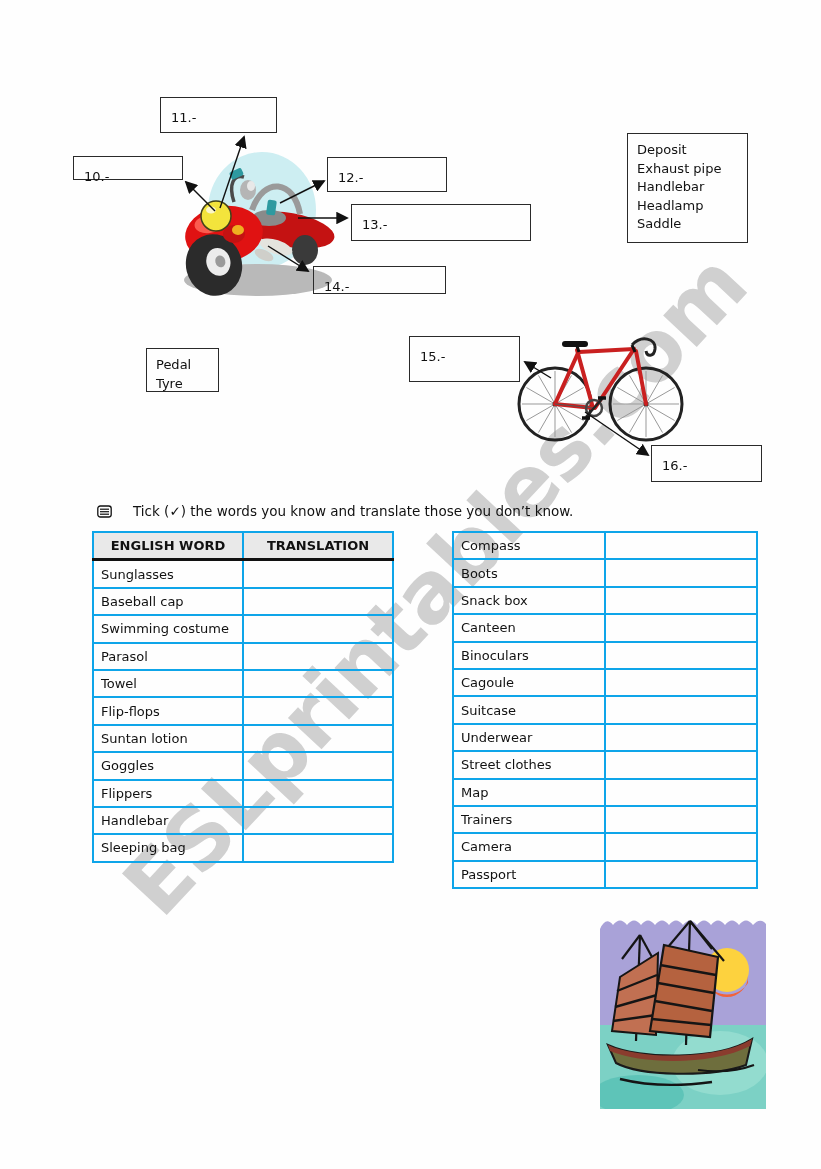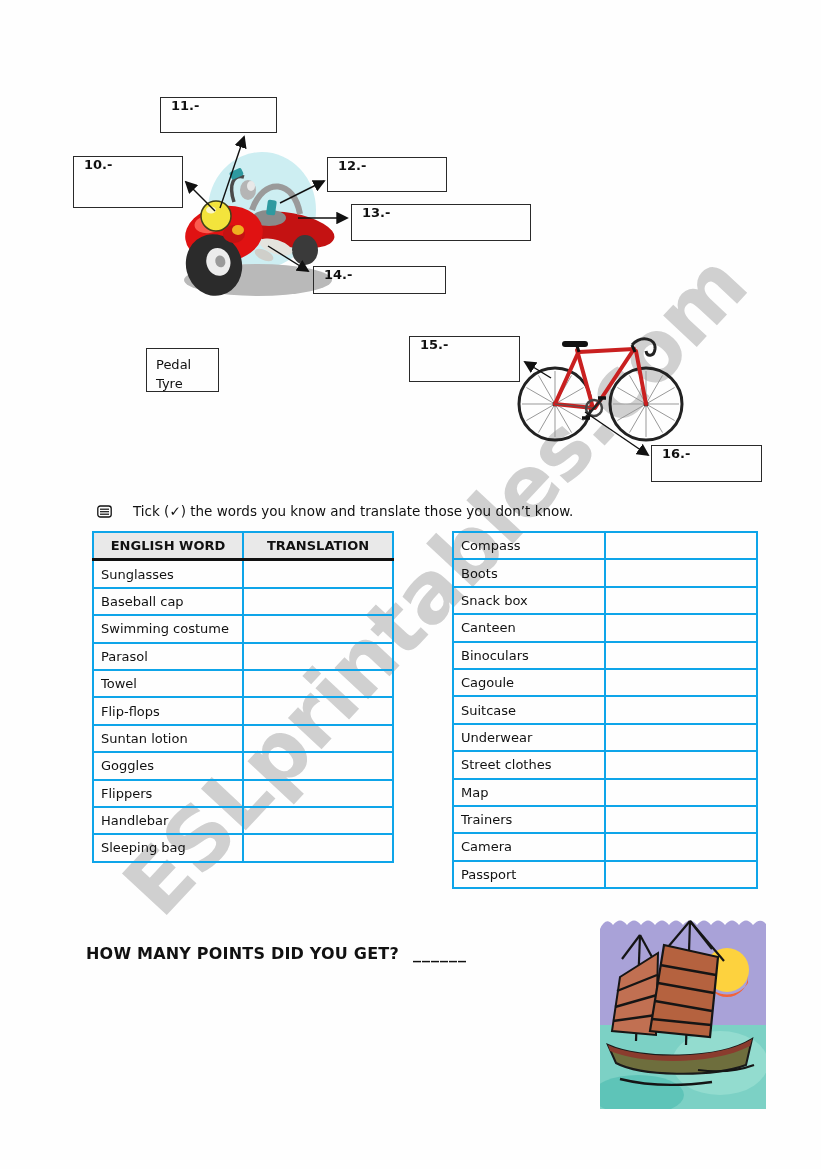--- a/index.html
+++ b/index.html
@@ -14,21 +14,21 @@
     position:absolute;left:435px;top:585px;z-index:0;
     transform:translate(-50%,-50%) rotate(-47deg);
     font-size:84px;font-weight:700;letter-spacing:-1px;
     color:#b2b2b2;opacity:.6;white-space:nowrap;pointer-events:none;
   }
   
   .labelbox{
     position:absolute;background:transparent;border:1.5px solid #2a2a2a;
     font-size:13px;box-sizing:border-box;z-index:1;
   }
-  .labelbox span{position:absolute;left:10px;top:0;font-weight:bold;}
+  .labelbox span{position:absolute;left:10px;top:12px;}
   
   .bank{
     position:absolute;border:1.5px solid #2a2a2a;box-sizing:border-box;
     font-size:13px;line-height:18.5px;padding:7px 9px;z-index:1;background:transparent;
   }
   
   .instruction{position:absolute;left:97px;top:503px;display:flex;align-items:center;gap:21px;font-size:13.5px;z-index:1;}
   
   table.vocab{border-collapse:collapse;table-layout:fixed;position:absolute;z-index:1;background:transparent;}
   table.vocab td,table.vocab th{
@@ -75,36 +75,45 @@
     <path d="M 66 54 C 60 36 66 26 76 29" stroke="#4a4a4a" stroke-width="3.5" fill="none"></path>
     <rect x="62" y="22" width="13" height="8" rx="2" fill="#2e9aa0" transform="rotate(-25 68 26)"></rect>
     <ellipse cx="80" cy="42" rx="8" ry="10" fill="#b5b5b5"></ellipse>
     <ellipse cx="83" cy="38" rx="4" ry="5" fill="#e8e8e8"></ellipse>
     <circle cx="48" cy="68" r="15" fill="#f3e43c" stroke="#42421a" stroke-width="1.5"></circle>
     <ellipse cx="43" cy="62" rx="5" ry="3.5" fill="#fbf6c8"></ellipse>
     <ellipse cx="66" cy="86" rx="11" ry="9" fill="#c41212"></ellipse>
     <ellipse cx="70" cy="82" rx="6" ry="5" fill="#f0b020"></ellipse>
   </svg>
 
-  <div class="labelbox" style="left:73px;top:156px;width:110px;height:52px">
+  <div class="labelbox" style="left:73px;top:156px;width:110px;height:24px">
     <span>10.-</span>
   </div>
   <div class="labelbox" style="left:160px;top:97px;width:117px;height:36px">
     <span>11.-</span>
   </div>
   <div class="labelbox" style="left:327px;top:157px;width:120px;height:35px">
     <span>12.-</span>
   </div>
   <div class="labelbox" style="left:351px;top:204px;width:180px;height:37px">
     <span>13.-</span>
   </div>
   <div class="labelbox" style="left:313px;top:266px;width:133px;height:28px">
     <span>14.-</span>
   </div>
 
+  <div class="bank" style="left:627px;top:133px;width:121px;height:110px">
+    <div>
+        <div>Deposit</div>
+        <div>Exhaust pipe</div>
+        <div>Handlebar</div>
+        <div>Headlamp</div>
+        <div>Saddle</div>
+      </div>
+  </div>
 
   <svg class="layer" style="left:505px;top:318px" width="187" height="130" viewBox="0 0 187 130">
     <g stroke="#999" stroke-width="1">
       <line x1="17" y1="86" x2="83" y2="86"></line>
         <line x1="50" y1="53" x2="50" y2="119"></line>
       <line x1="21.4" y1="69.5" x2="78.6" y2="102.5"></line>
         <line x1="21.4" y1="102.5" x2="78.6" y2="69.5"></line>
       <line x1="33.5" y1="57.4" x2="66.5" y2="114.6"></line>
         <line x1="33.5" y1="114.6" x2="66.5" y2="57.4"></line>
       <line x1="108" y1="86" x2="174" y2="86"></line>
@@ -291,23 +300,20 @@
           <td>Camera</td>
           <td></td>
         </tr>
         <tr>
           <td>Passport</td>
           <td></td>
         </tr>
       </tbody>
   </table>
 
-  <div class="footer">
-    <span>HOW MANY POINTS DID YOU GET?</span><span class="blank">______</span>
-  </div>
 
   <svg class="layer" style="left:600px;top:913px" width="166" height="196" viewBox="0 0 166 196">
     <path d="M0,16 Q6,3 13,12 Q20,3 27,12 Q34,3 41,12 Q48,3 55,12 Q62,3 69,12 Q76,3 83,12 Q90,3 97,12 Q104,3 111,12 Q118,3 125,12 Q132,3 139,12 Q146,3 153,12 Q160,4 166,11 L166,118 L0,118 Z" fill="#a9a2d8"></path>
     <rect x="0" y="112" width="166" height="84" fill="#7cd1c5"></rect>
     <ellipse cx="120" cy="150" rx="48" ry="32" fill="#93dccf"></ellipse>
     <ellipse cx="38" cy="182" rx="46" ry="20" fill="#5ec4b8"></ellipse>
     <circle cx="127" cy="57" r="22" fill="#fdd23e"></circle>
     <path d="M106,63 A21,21 0 0,0 148,63 L148,70 A25,25 0 0,1 106,70 Z" fill="#f2633a"></path>
     <g stroke="#151515" stroke-width="2.2" fill="none">
       <line x1="40" y1="22" x2="36" y2="128"></line>

